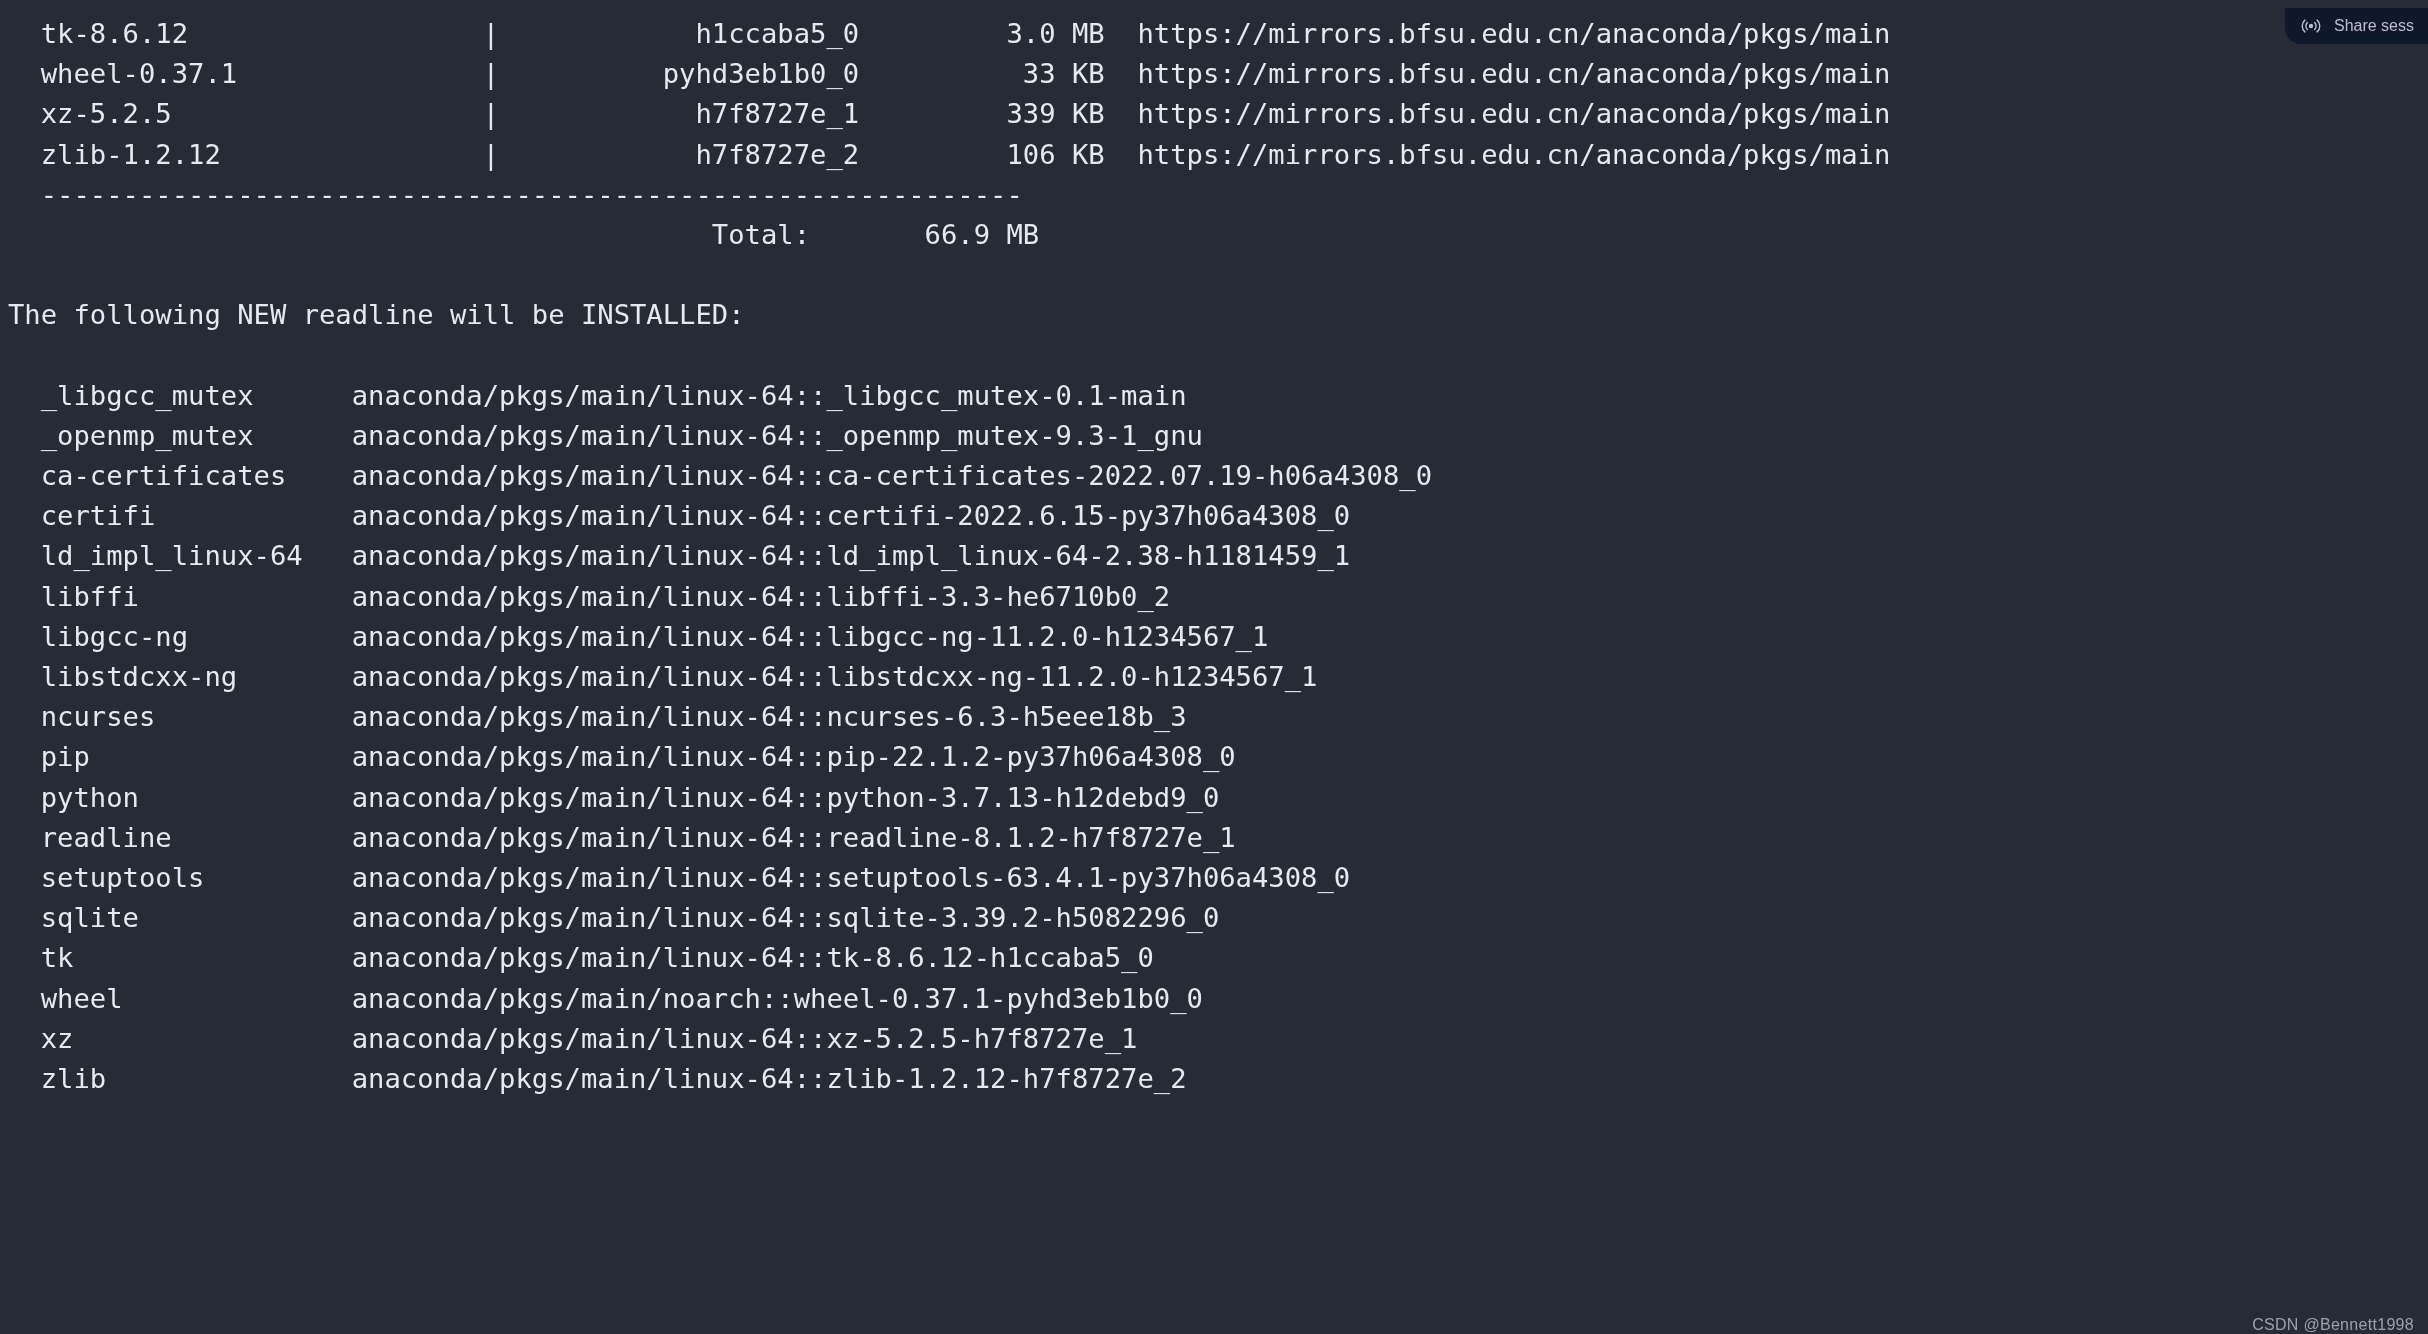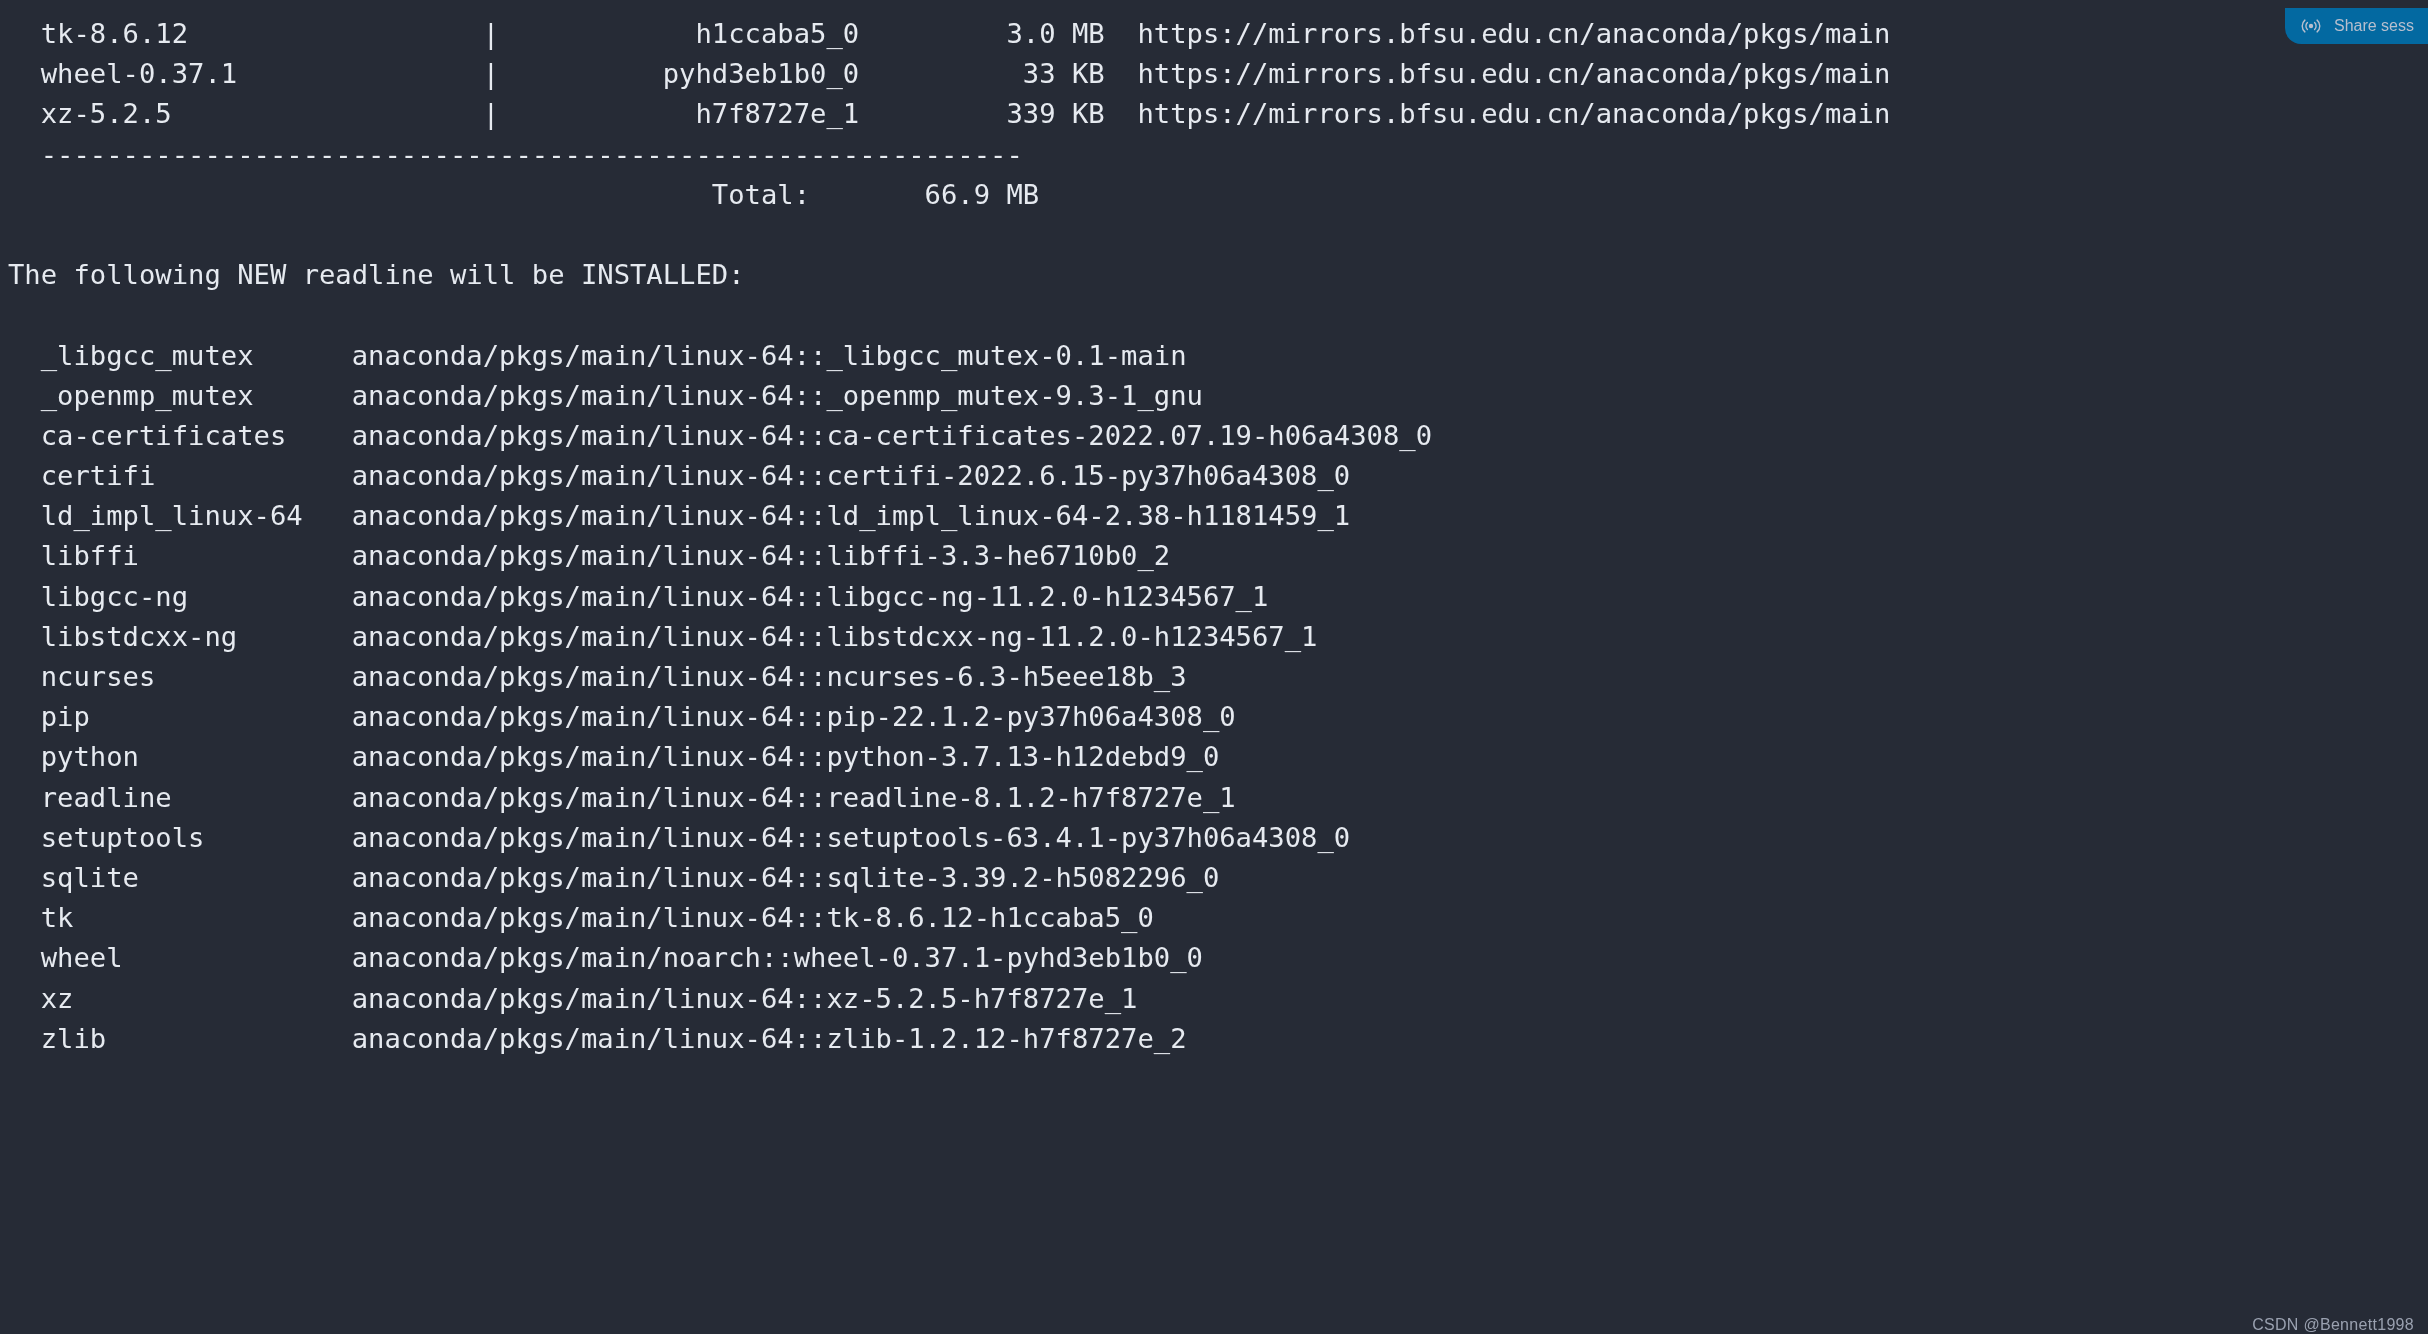--- a/index.html
+++ b/index.html
@@ -52,21 +52,21 @@
   
   #share-badge {
     position: absolute;
     top: 0;
     right: 0;
     height: 36px;
     display: flex;
     align-items: center;
     gap: 13px;
     padding: 0 14px 0 16px;
-    background: #0369a1;
+    background: #0f172a;
     border-bottom-left-radius: 16px;
     box-sizing: border-box;
     z-index: 10;
   }
   #share-badge .badge-label {
     font-family: "Liberation Sans", sans-serif;
     font-size: 16px;
     color: #b8bfce;
     white-space: nowrap;
   }
@@ -104,20 +104,21 @@
 </head>
 <body>
 
 <div id="terminal">
 
   <div class="term-body">
 
     <div class="line">  tk-8.6.12                  |            h1ccaba5_0         3.0 MB  https://mirrors.bfsu.edu.cn/anaconda/pkgs/main</div>
     <div class="line">  wheel-0.37.1               |          pyhd3eb1b0_0          33 KB  https://mirrors.bfsu.edu.cn/anaconda/pkgs/main</div>
     <div class="line">  xz-5.2.5                   |            h7f8727e_1         339 KB  https://mirrors.bfsu.edu.cn/anaconda/pkgs/main</div>
+    <div class="line">  zlib-1.2.12                |            h7f8727e_2         106 KB  https://mirrors.bfsu.edu.cn/anaconda/pkgs/main</div>
     <div class="line">  ------------------------------------------------------------</div>
     <div class="line">                                           Total:       66.9 MB</div>
 
     <div class="line blank">&nbsp;</div>
 
     <div class="line">The following NEW readline will be INSTALLED:</div>
 
     <div class="line blank">&nbsp;</div>
 
     <div class="line">  _libgcc_mutex      anaconda/pkgs/main/linux-64::_libgcc_mutex-0.1-main</div>

